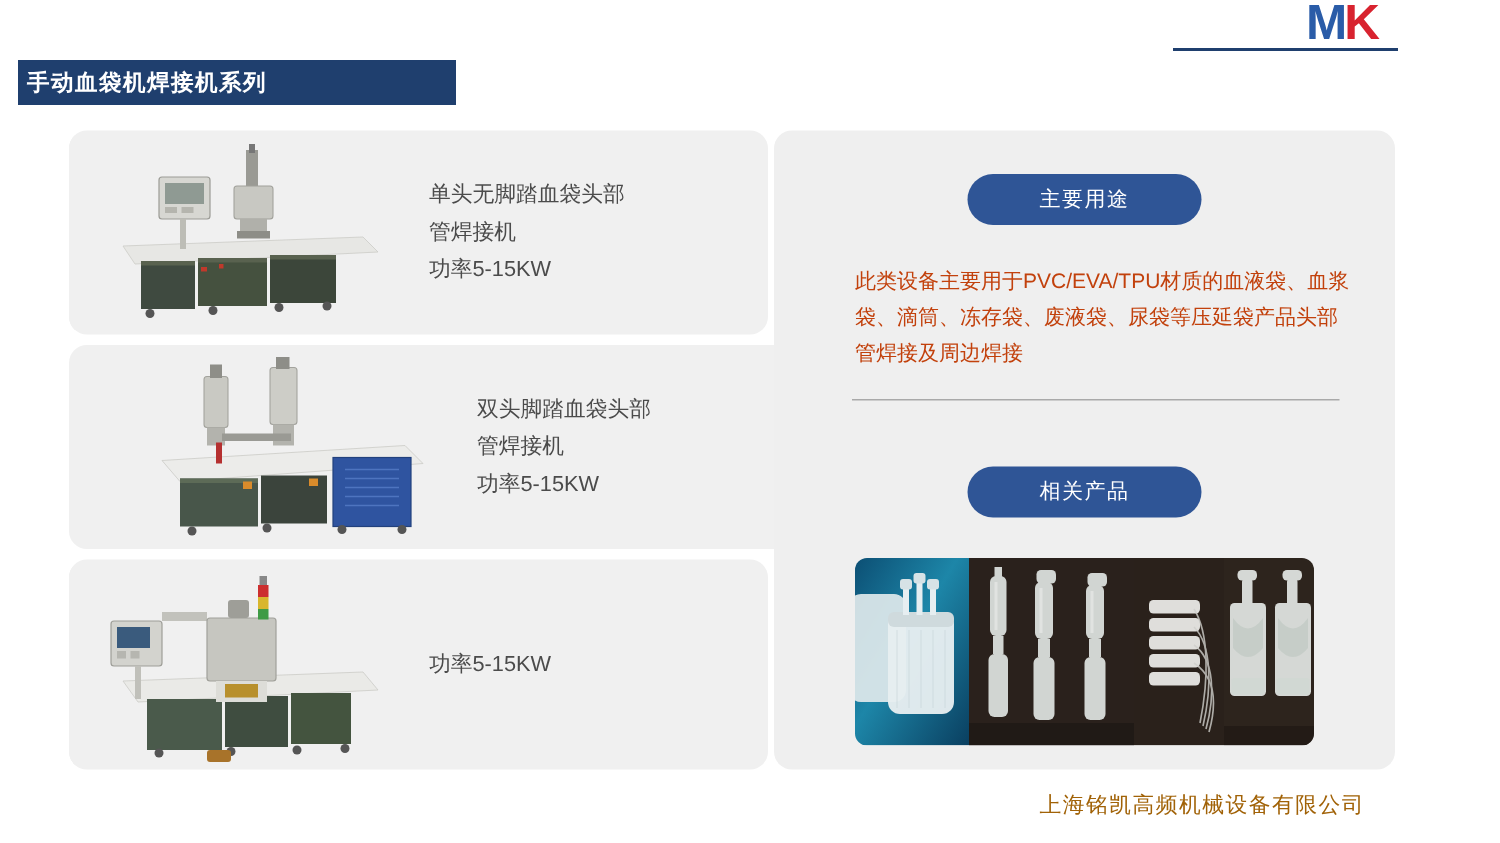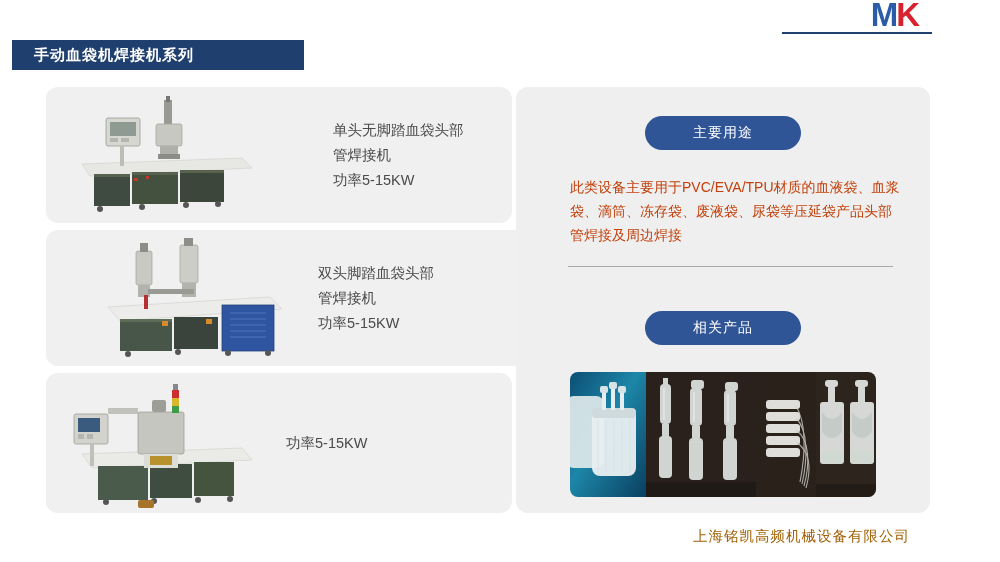--- a/index.html
+++ b/index.html
@@ -18,31 +18,31 @@
   .logo-text{position:absolute;right:14px;top:-2px;font-size:33px;font-weight:bold;letter-spacing:-2px;line-height:34px;}
   .logo-m{color:#2a5ca8;}
   .logo-k{color:#d8232f;}
 
   
   .title-bar{
     position:absolute;left:12px;top:40px;width:292px;height:30px;
     background:#1f3f6e;display:flex;align-items:center;
   }
   .title-bar span{
-    color:#ffffff;font-size:15px;font-weight:bold;padding-left:22px;letter-spacing:1px;
+    color:#ffffff;font-size:15px;font-weight:bold;padding-left:6px;letter-spacing:1px;
   }
 
   
   .left-col{position:absolute;left:46px;top:87px;width:466px;height:426px;}
   .prod-card{
     position:absolute;left:0;width:466px;height:136px;
     background:#f0f0f0;border-radius:12px;overflow:hidden;
     display:flex;align-items:center;
   }
-  .prod-card.c1{top:0;gap:47px;}
+  .prod-card.c1{top:0;}
   .prod-card.c2{top:143px;padding-left:32px;}
   .prod-card.c3{top:286px;height:140px;}
 
   .photo{position:relative;width:232px;height:130px;flex:0 0 232px;}
   .prod-text{
     flex:1;color:#4b4b4b;font-size:14.5px;line-height:25px;padding-left:8px;
   }
   .prod-text div{white-space:nowrap;}
 
   

